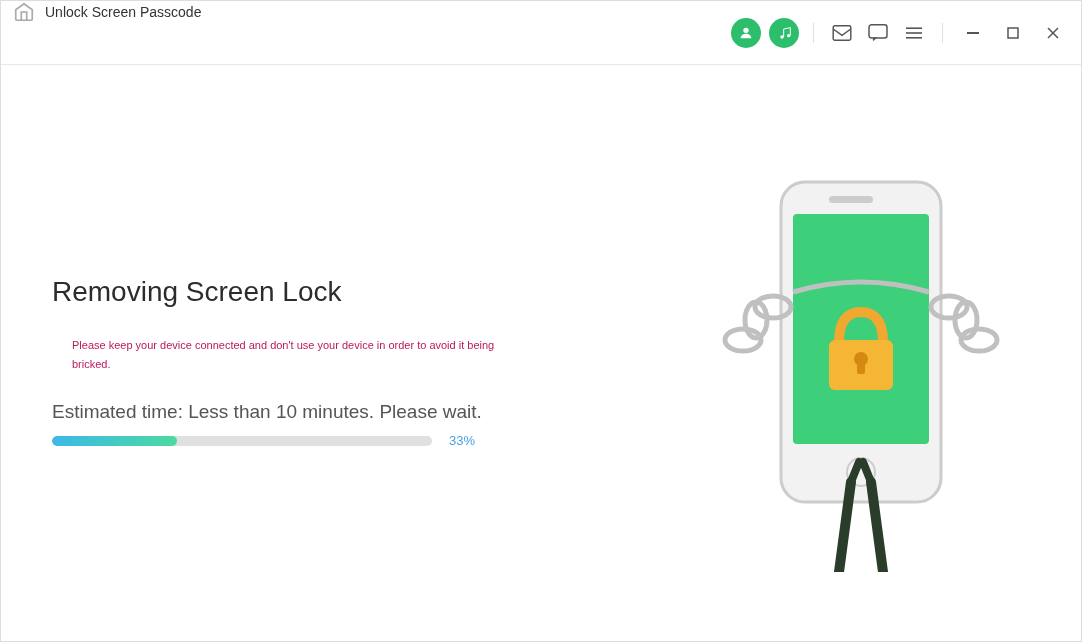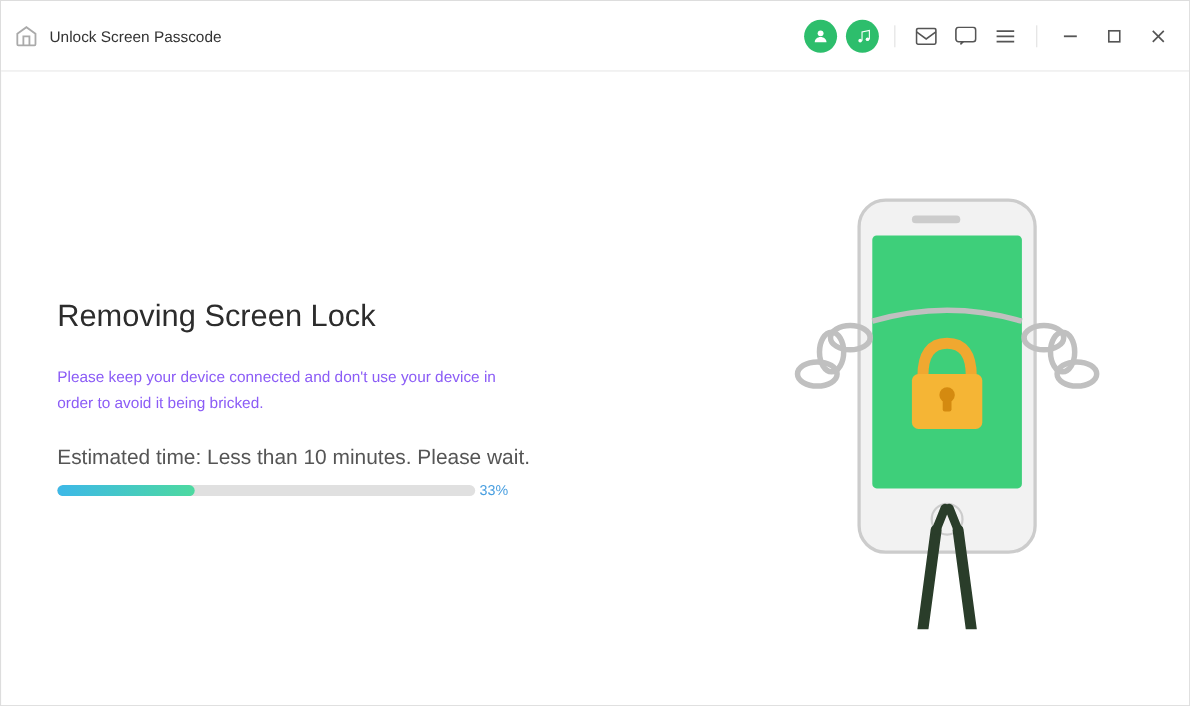--- a/index.html
+++ b/index.html
@@ -8,21 +8,21 @@
       height: 642px;
       font-family: -apple-system, BlinkMacSystemFont, 'Segoe UI', Arial, sans-serif;
       background: #fff;
       overflow: hidden;
       border: 1px solid #ddd;
     }
 
     
     .titlebar {
       display: flex;
-      align-items: center;
+      align-items: flex-start;
       height: 64px;
       padding: 0 12px;
       background: #fff;
       border-bottom: 1px solid #e8e8e8;
       position: relative;
     }
     .titlebar-left {
       display: flex;
       align-items: center;
       gap: 10px;
@@ -108,37 +108,38 @@
     }
 
     .heading {
       font-size: 28px;
       font-weight: 500;
       color: #2c2c2c;
       margin-bottom: 28px;
     }
 
     .warning-text {
-      font-size: 14px;
-      color: #8b5cf6;
+      font-size: 11px;
+      color: #be185d;
       line-height: 1.7;
       margin-bottom: 28px;
       max-width: 430px;
+      margin-left: 20px;
     }
 
     .estimated-time {
       font-size: 19px;
       color: #555;
       margin-bottom: 10px;
     }
 
     .progress-container {
       display: flex;
       align-items: center;
-      gap: 4px;
+      gap: 17px;
     }
 
     .progress-bar-bg {
       width: 380px;
       height: 10px;
       background: #e0e0e0;
       border-radius: 5px;
       overflow: hidden;
     }
 

